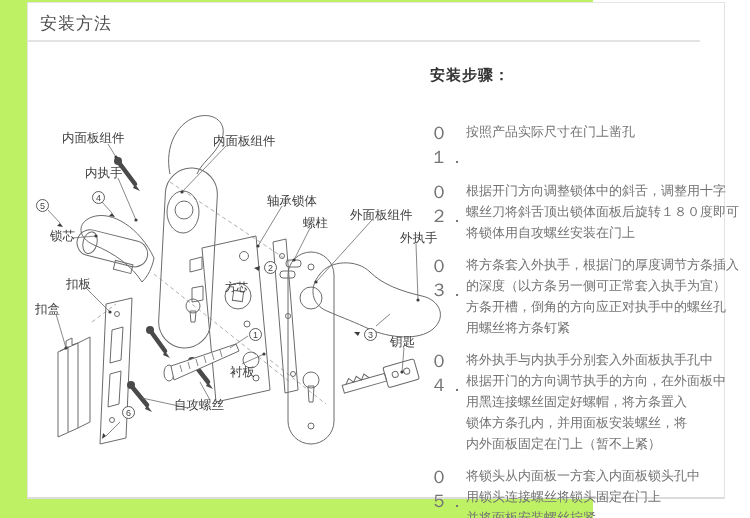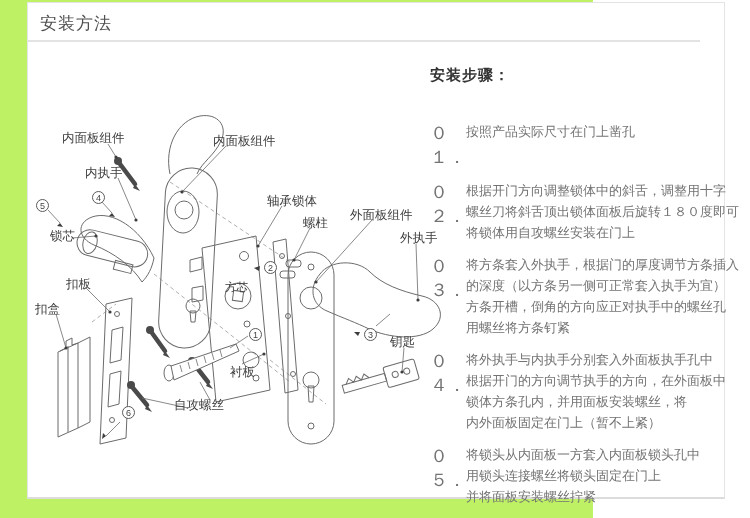--- a/index.html
+++ b/index.html
@@ -244,20 +244,21 @@
             <div class="step-line">的深度（以方条另一侧可正常套入执手为宜）</div>
             <div class="step-line">方条开槽，倒角的方向应正对执手中的螺丝孔</div>
             <div class="step-line">用螺丝将方条钉紧</div>
           </div>
         </div>
         <div class="step">
           <div class="step-num">０４．</div>
           <div class="step-lines">
             <div class="step-line">将外执手与内执手分别套入外面板执手孔中</div>
             <div class="step-line">根据开门的方向调节执手的方向，在外面板中</div>
+            <div class="step-line">用黑连接螺丝固定好螺帽，将方条置入</div>
             <div class="step-line">锁体方条孔内，并用面板安装螺丝，将</div>
             <div class="step-line">内外面板固定在门上（暂不上紧）</div>
           </div>
         </div>
         <div class="step">
           <div class="step-num">０５．</div>
           <div class="step-lines">
             <div class="step-line">将锁头从内面板一方套入内面板锁头孔中</div>
             <div class="step-line">用锁头连接螺丝将锁头固定在门上</div>
             <div class="step-line">并将面板安装螺丝拧紧</div>

